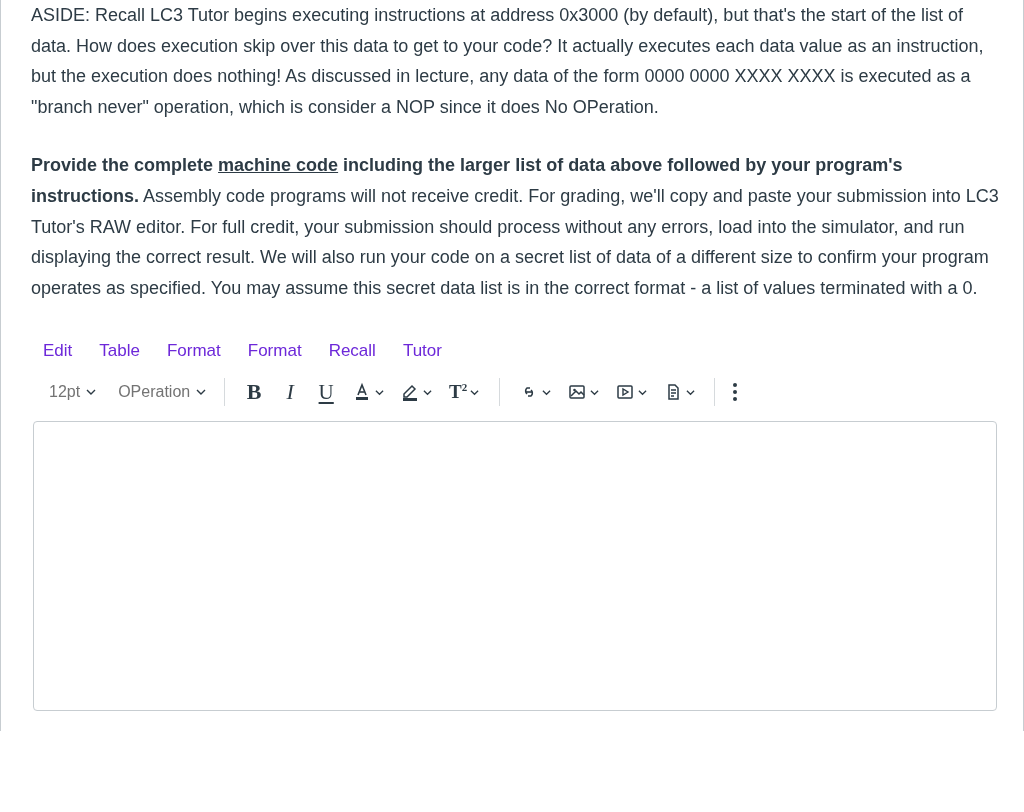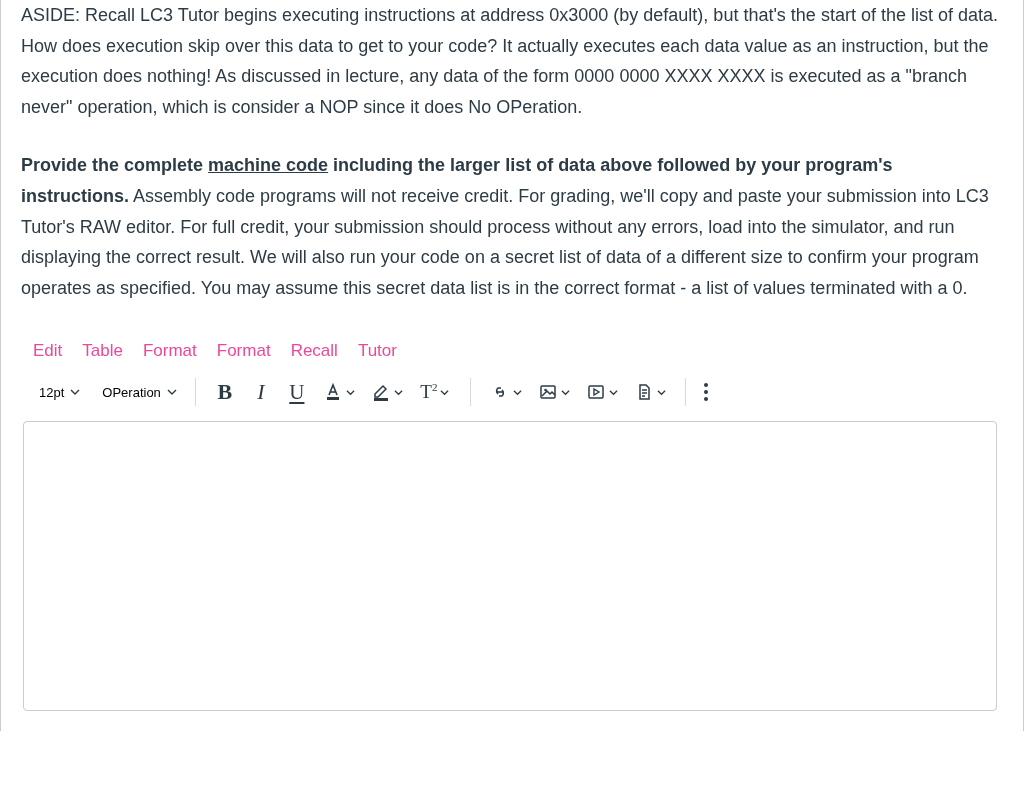--- a/index.html
+++ b/index.html
@@ -7,51 +7,51 @@
     margin: 0;
     padding: 0;
     font-family: -apple-system, BlinkMacSystemFont, "Segoe UI", Helvetica, Arial, sans-serif;
     color: #2d3b45;
     background: #fff;
     width: 1024px;
   }
   .outer {
     border-left: 1px solid #c7cdd1;
     border-right: 1px solid #c7cdd1;
-    padding: 0 24px 20px 20px;
+    padding: 0 24px 20px 30px;
   }
   .question-body p {
     font-size: 18px;
     line-height: 1.7;
     margin: 0 0 28px 0;
     color: #2d3b45;
   }
   .underline-text { text-decoration: underline; margin-top: 46px; }
   .editor-shell {
     margin-top: 28px;
   }
   .menubar {
     display: flex;
-    gap: 20px;
+    gap: 27px;
     padding: 10px 12px 4px 12px;
     font-size: 17px;
-    color: #ec4899;
+    color: #6d28d9;
   }
   .menubar span { cursor: pointer; }
   .toolbar {
     display: flex;
     align-items: center;
     padding: 10px 12px 12px 12px;
     gap: 2px;
   }
   .tb-select {
     display: inline-flex;
     align-items: center;
-    font-size: 13px;
-    color: #000000;
+    font-size: 16px;
+    color: #737373;
     padding: 4px 6px;
     cursor: pointer;
     white-space: nowrap;
   }
   .chev {
     margin-left: 6px;
     width: 10px;
     height: 10px;
     display: inline-block;
     color: #2d3b45;
@@ -73,21 +73,21 @@
     cursor: pointer;
     color: #2d3b45;
   }
   .tb-btn.wide { min-width: 46px; }
   .bold-g { font-family: Georgia, "Times New Roman", serif; font-weight: 700; font-size: 22px; }
   .ital-g { font-family: Georgia, "Times New Roman", serif; font-style: italic; font-size: 22px; }
   .under-g { font-family: Georgia, "Times New Roman", serif; font-size: 21px; text-decoration: underline; text-underline-offset: 3px; }
   .icon-svg { width: 20px; height: 20px; display: block; }
   .small-chev { width: 9px; height: 9px; margin-left: 3px; color: #2d3b45; }
   .small-chev svg { display: block; }
-  .tscript { font-family: Georgia, "Times New Roman", serif; font-size: 19px; }
+  .tscript { font-family: Georgia, "Times New Roman", serif; font-size: 19px; font-weight: bold; }
   .tscript sup { font-size: 11px; }
   .dots {
     display: inline-flex;
     flex-direction: column;
     gap: 3px;
     padding: 0 6px;
     cursor: pointer;
   }
   .dots i {
     width: 4px; height: 4px; background: #2d3b45; border-radius: 50%;

